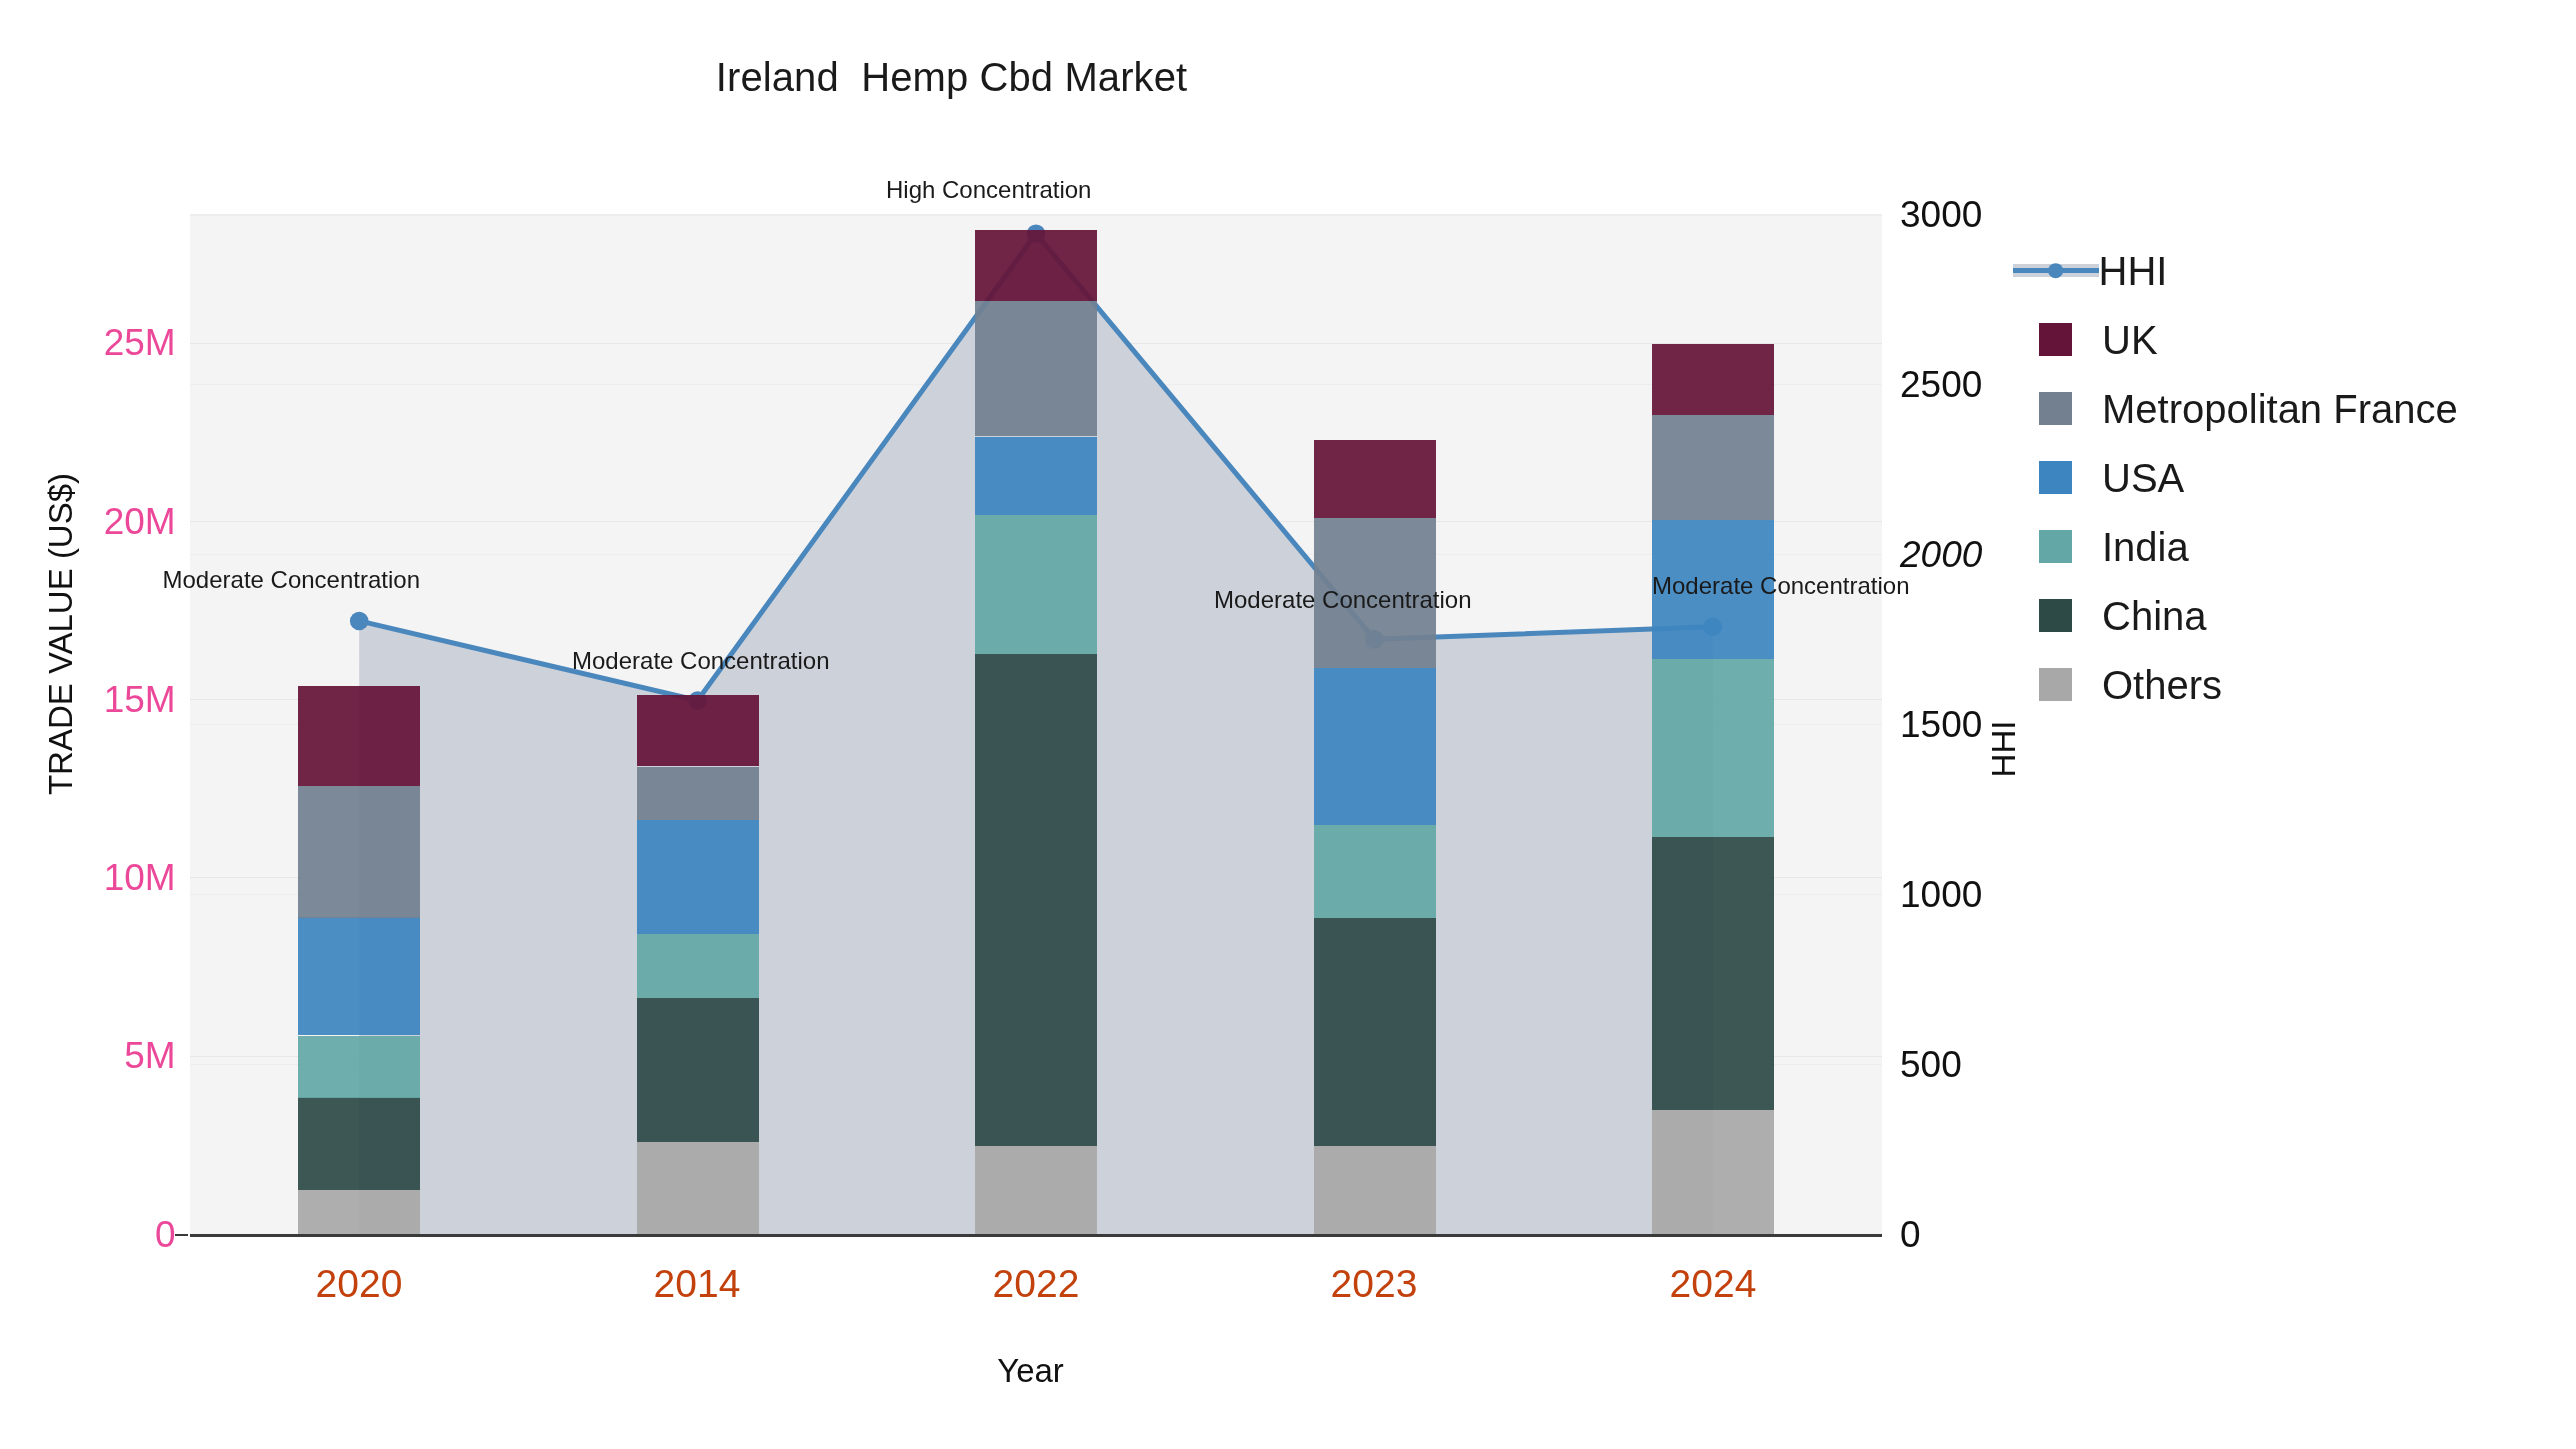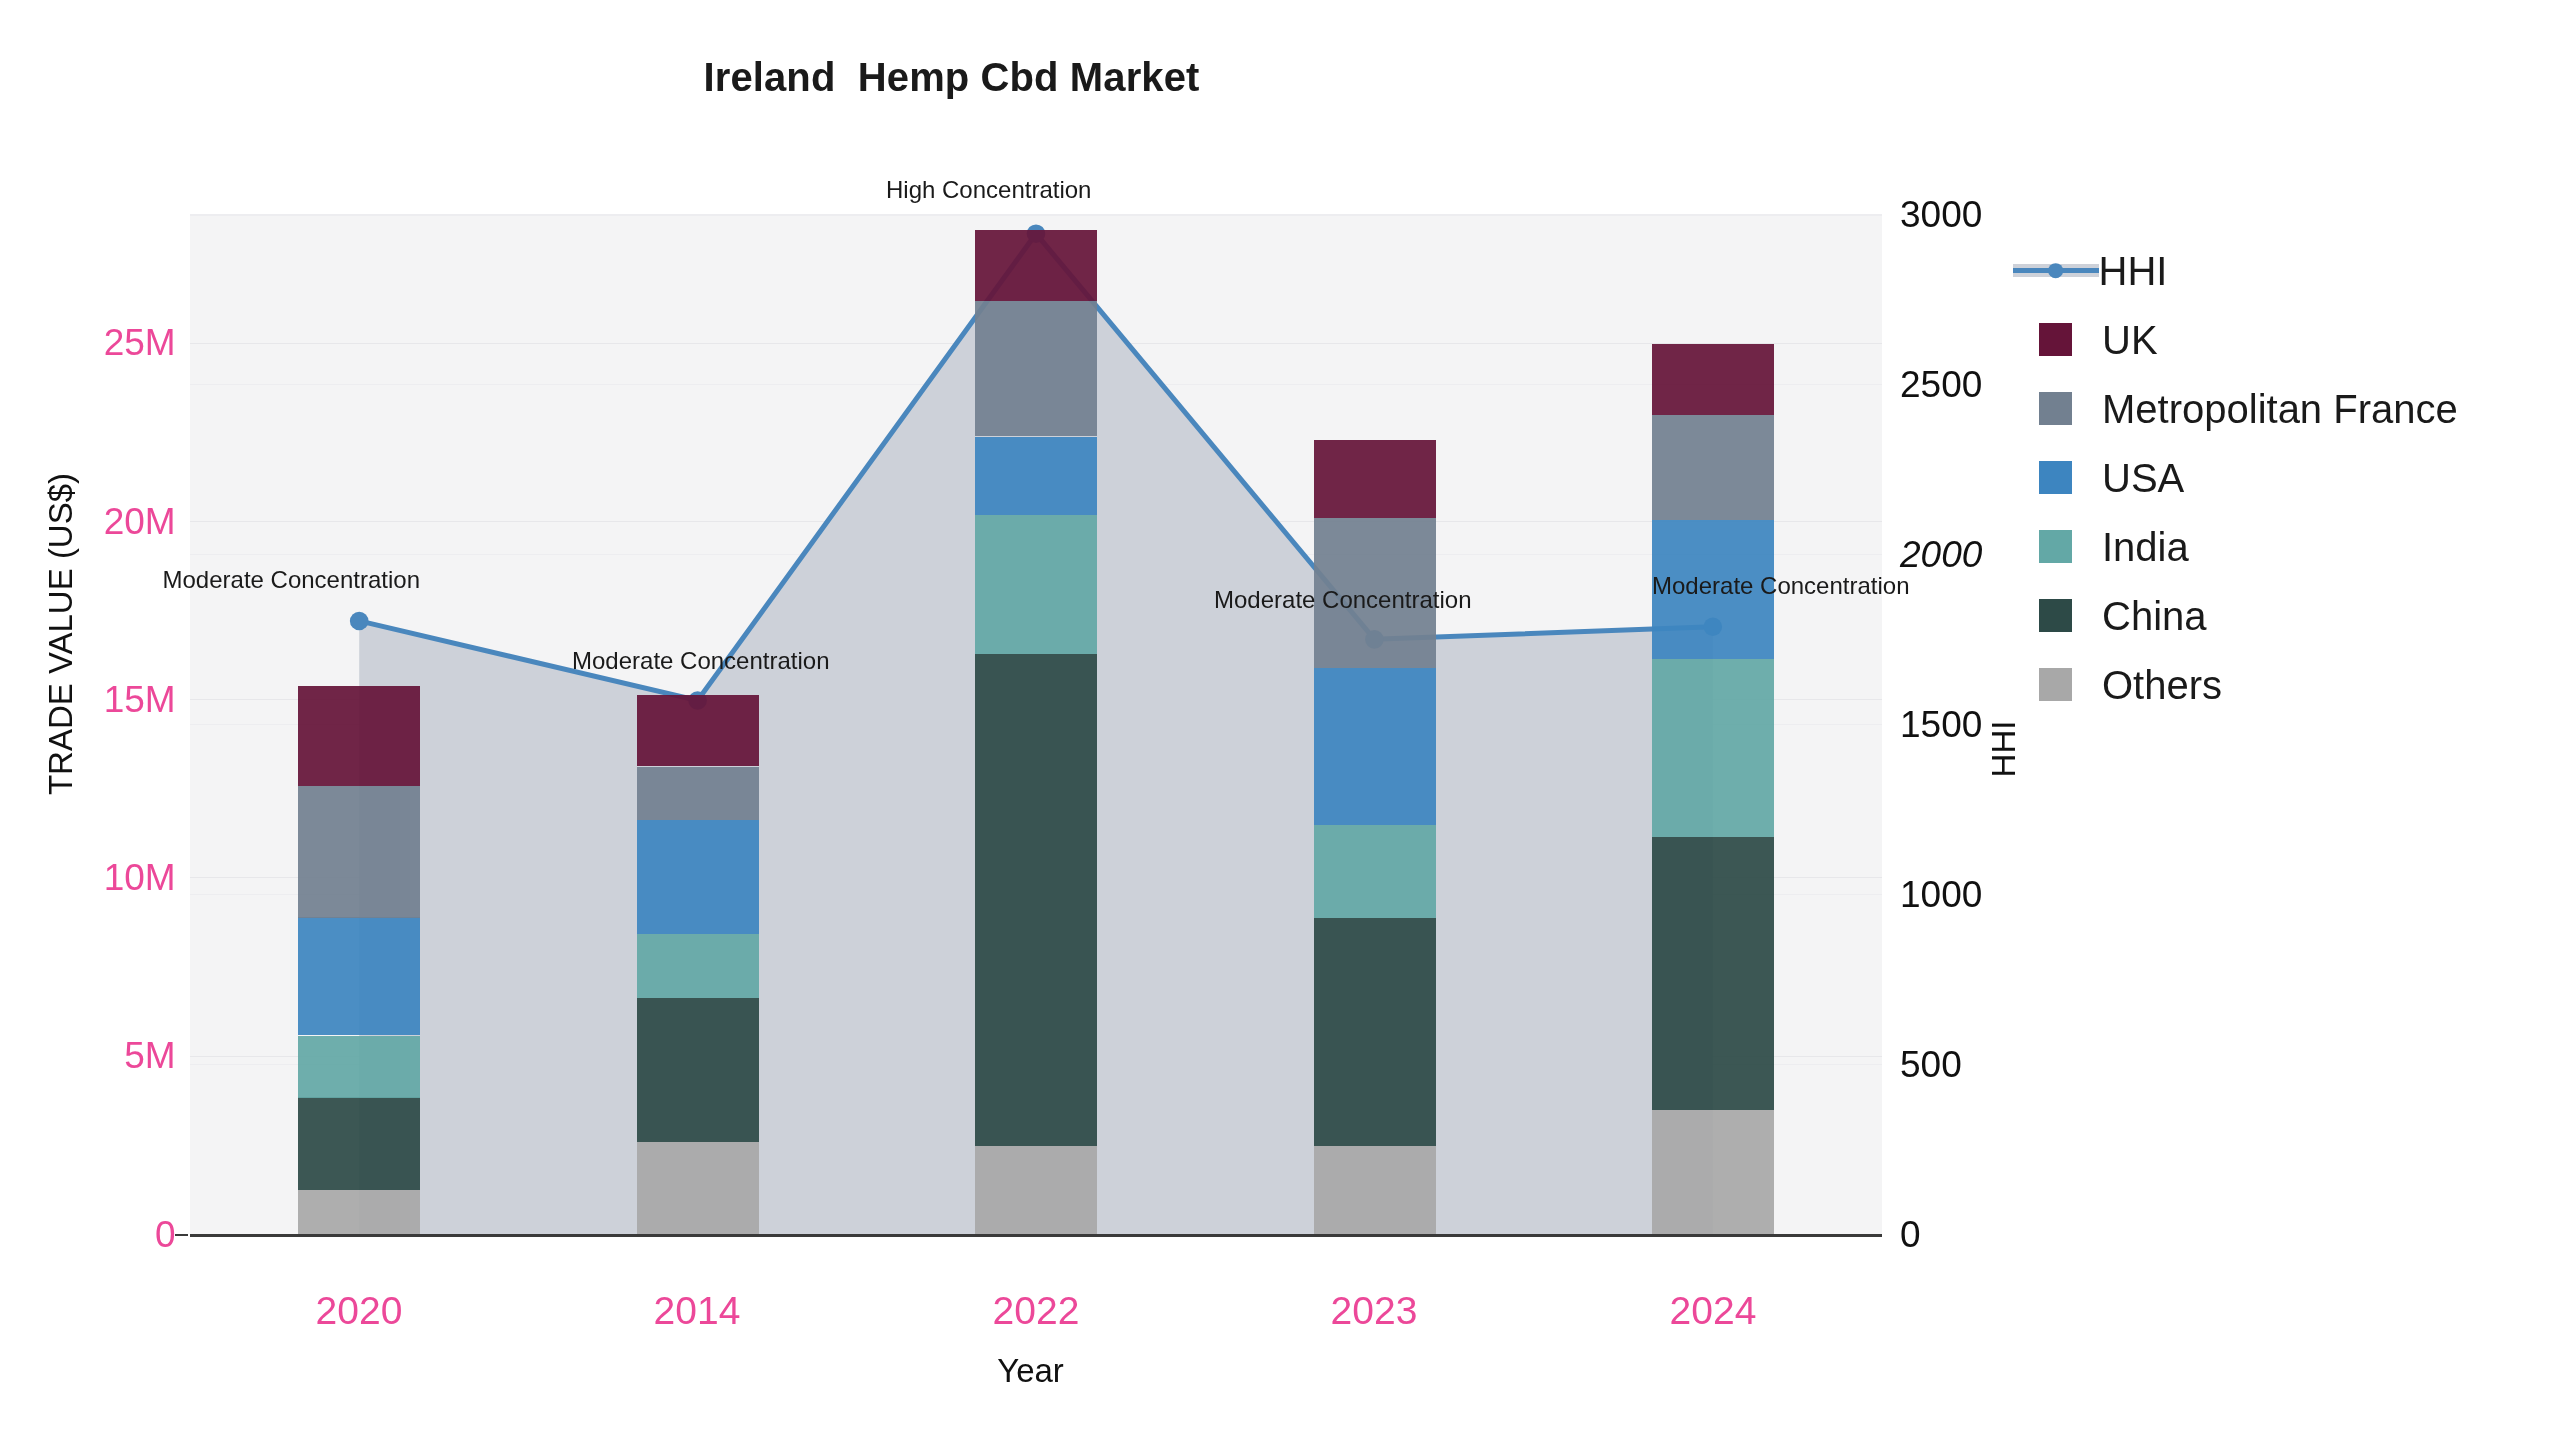--- a/index.html
+++ b/index.html
@@ -9,21 +9,21 @@
     font-family:"Liberation Sans", sans-serif;
     overflow:hidden;
     position:relative;
   }
   #stage{position:absolute;left:0;top:0;width:2576px;height:1449px;}
 
   
   .title-wrap{
     position:absolute;left:0;top:52px;width:1903px;
     text-align:center;color:#1a1a1a;
-    font-size:40px;line-height:1.28;font-weight:700;
+    font-size:40px;line-height:1.28;font-weight:400;
     letter-spacing:0.1px;
   }
   .title-line{display:block;white-space:pre;}
 
   
   #plot{
     position:absolute;
     left:190px;top:215px;
     width:1692px;height:1020px;
     background:#f4f4f5;
@@ -51,21 +51,21 @@
   .ylabel-left{
     position:absolute;text-align:right;color:#ec4899;font-size:37px;line-height:1;
     width:165px;left:10.7px;
   }
   .ylabel-right{
     position:absolute;text-align:left;color:#111;font-size:37px;line-height:1;
     left:1900px;
   }
   .tickmark{position:absolute;width:13px;height:2.1px;background:#3a3a3a;}
   .xtick-label{
-    position:absolute;text-align:center;color:#ec4899;font-size:39px;line-height:1;width:286px;margin-top:27px;
+    position:absolute;text-align:center;color:#c2410c;font-size:39px;line-height:1;width:286px;
   }
   #axis-title-left{
     position:absolute;left:-154px;top:615px;width:429px;text-align:center;
     transform:rotate(-90deg);transform-origin:center center;
     color:#111;font-size:33px;white-space:nowrap;
   }
   #axis-title-right{
     position:absolute;left:1932px;top:730px;width:143px;text-align:center;
     transform:rotate(-90deg);transform-origin:center center;
     color:#111;font-size:33px;white-space:nowrap;

